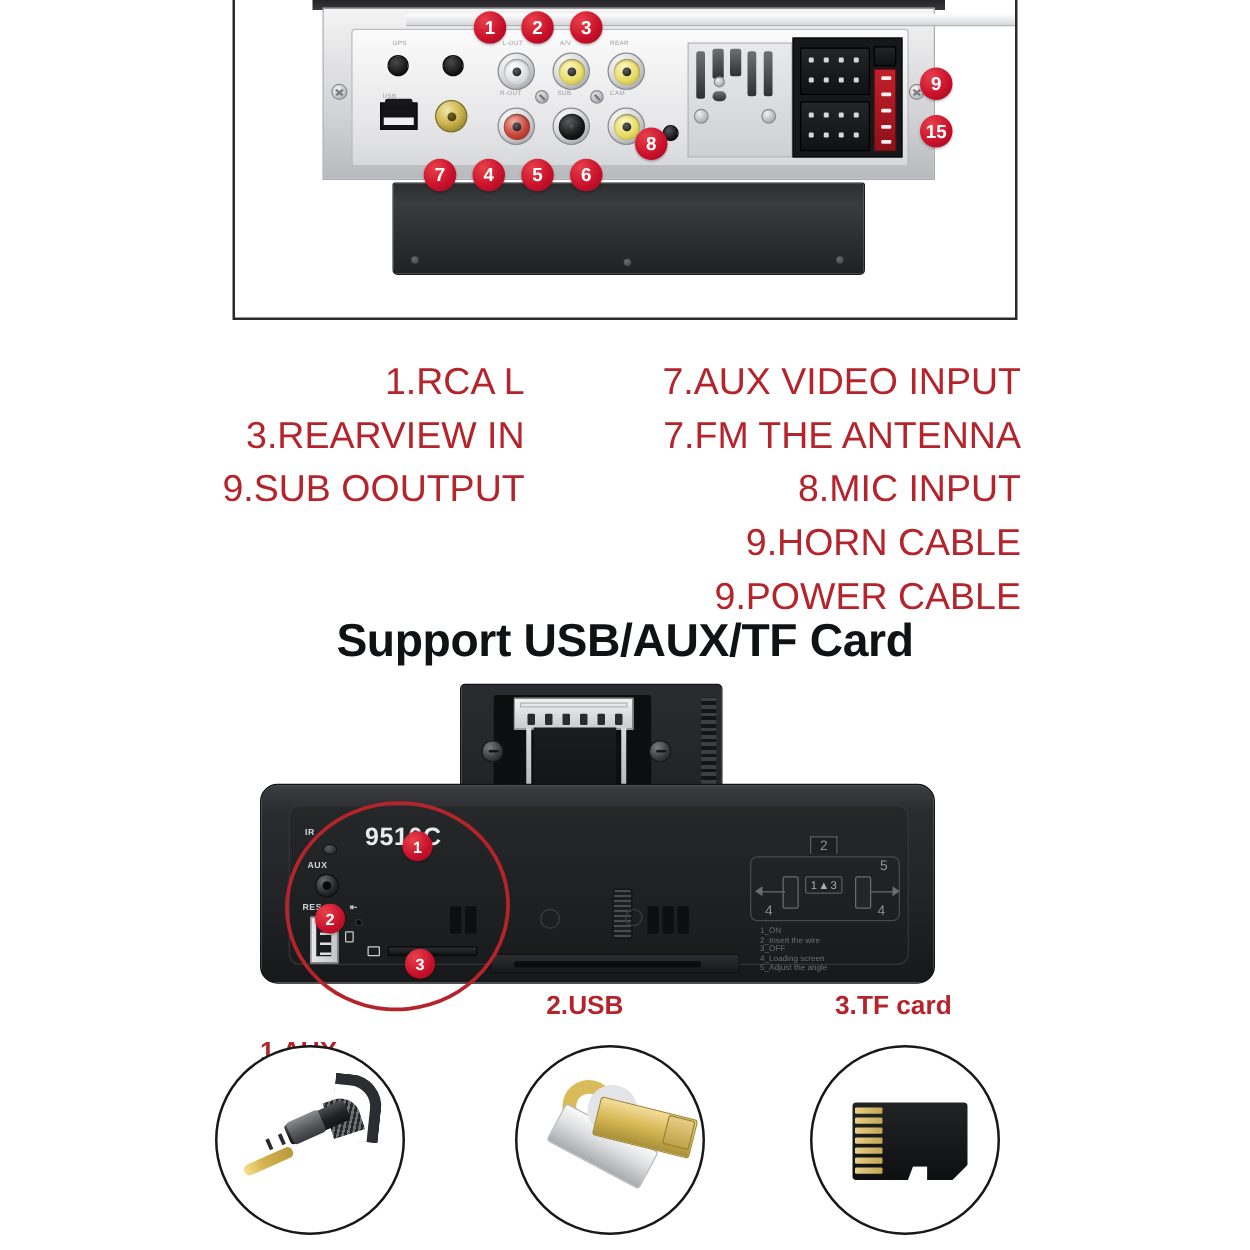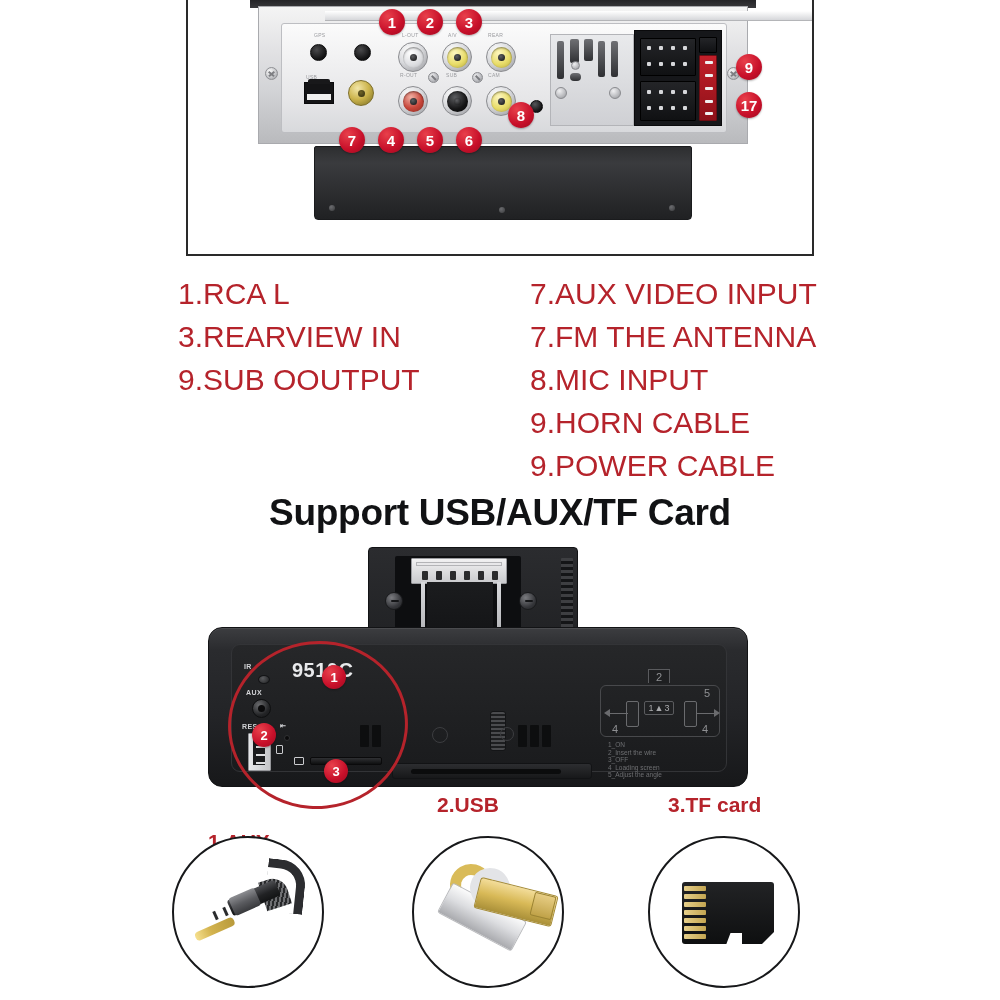--- a/index.html
+++ b/index.html
@@ -170,21 +170,21 @@
     box-shadow:0 1px 2px rgba(0,0,0,.3);
     font-family:"Liberation Sans", sans-serif;
   }
   .badge-lg{width:26px;height:26px;font-size:15px;}
   .badge-sm{width:24px;height:24px;font-size:13px;}
 
   
   .legend{
     position:absolute;left:178px;top:272px;width:700px;
   }
-  .legend-col{position:absolute;top:0;}
+  .legend-col{position:absolute;top:12px;text-align:right;}
   .legend-col.left{left:0;}
   .legend-col.right{left:352px;}
   .legend-item{
     color:#b5232b;font-size:30px;line-height:43px;white-space:nowrap;
     font-family:"Liberation Sans", sans-serif;
   }
 
   
   .support-heading{
     position:absolute;left:0;top:492px;width:1000px;text-align:center;
@@ -564,21 +564,21 @@
     <div class="badge badge-lg" style="left:268px;top:9px;">3</div>
 
     <div class="badge badge-lg" style="left:151px;top:127px;">7</div>
     <div class="badge badge-lg" style="left:190px;top:127px;">4</div>
     <div class="badge badge-lg" style="left:229px;top:127px;">5</div>
     <div class="badge badge-lg" style="left:268px;top:127px;">6</div>
 
     <div class="badge badge-lg" style="left:320px;top:102px;">8</div>
 
     <div class="badge badge-lg" style="left:548px;top:54px;">9</div>
-    <div class="badge badge-lg" style="left:548px;top:92px;">17</div>
+    <div class="badge badge-lg" style="left:548px;top:92px;">15</div>
 
   </div>
 
   <div class="legend">
     <div class="legend-col left">
       <div class="legend-item">1.RCA L</div>
       <div class="legend-item">3.REARVIEW IN</div>
       <div class="legend-item">9.SUB OOUTPUT</div>
     </div>
     <div class="legend-col right">

